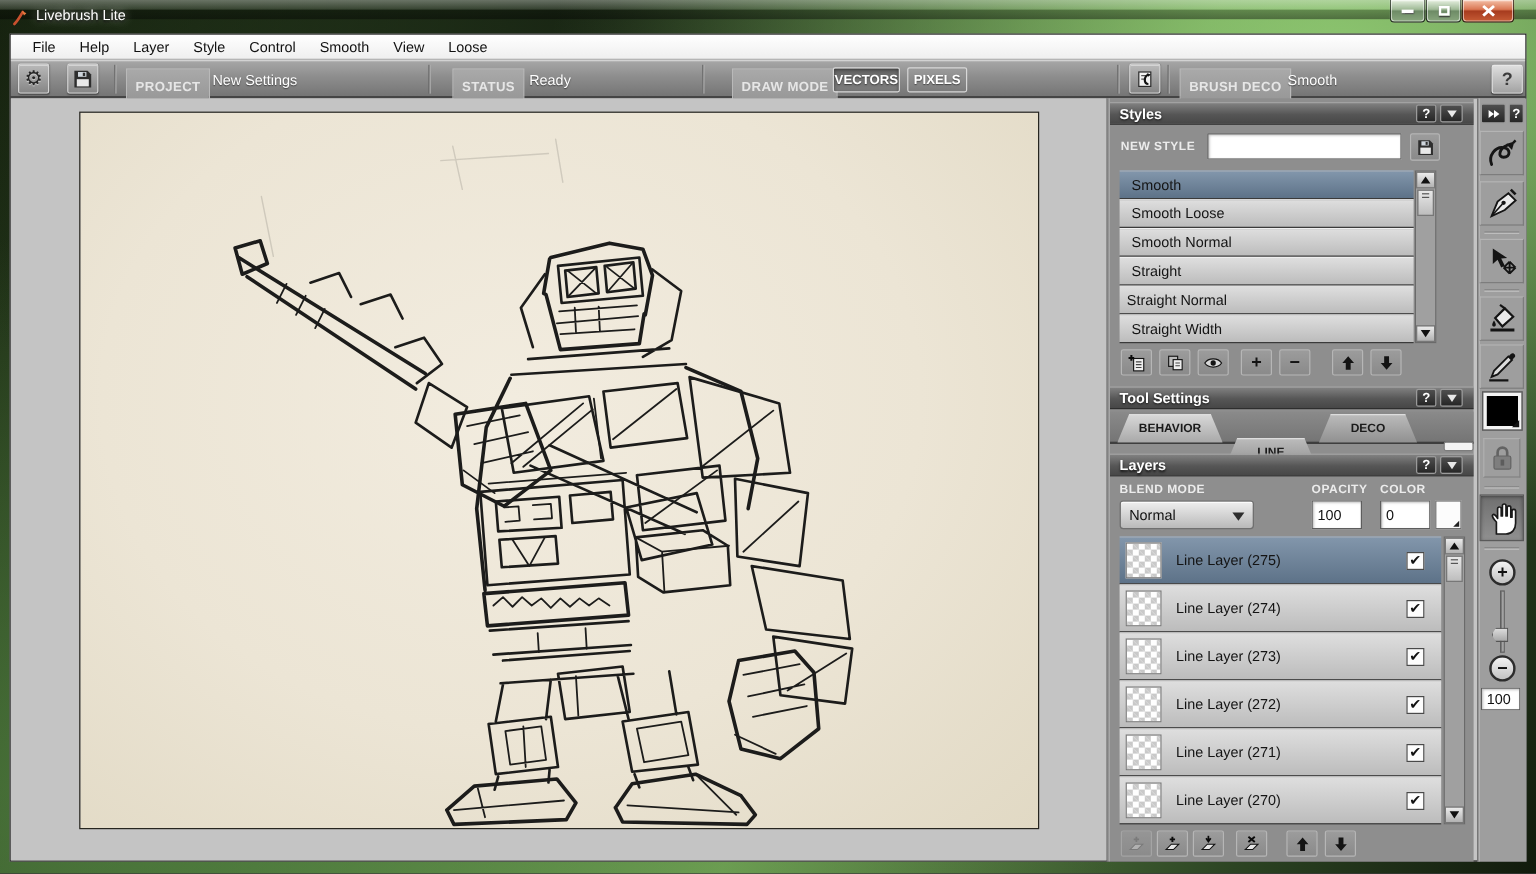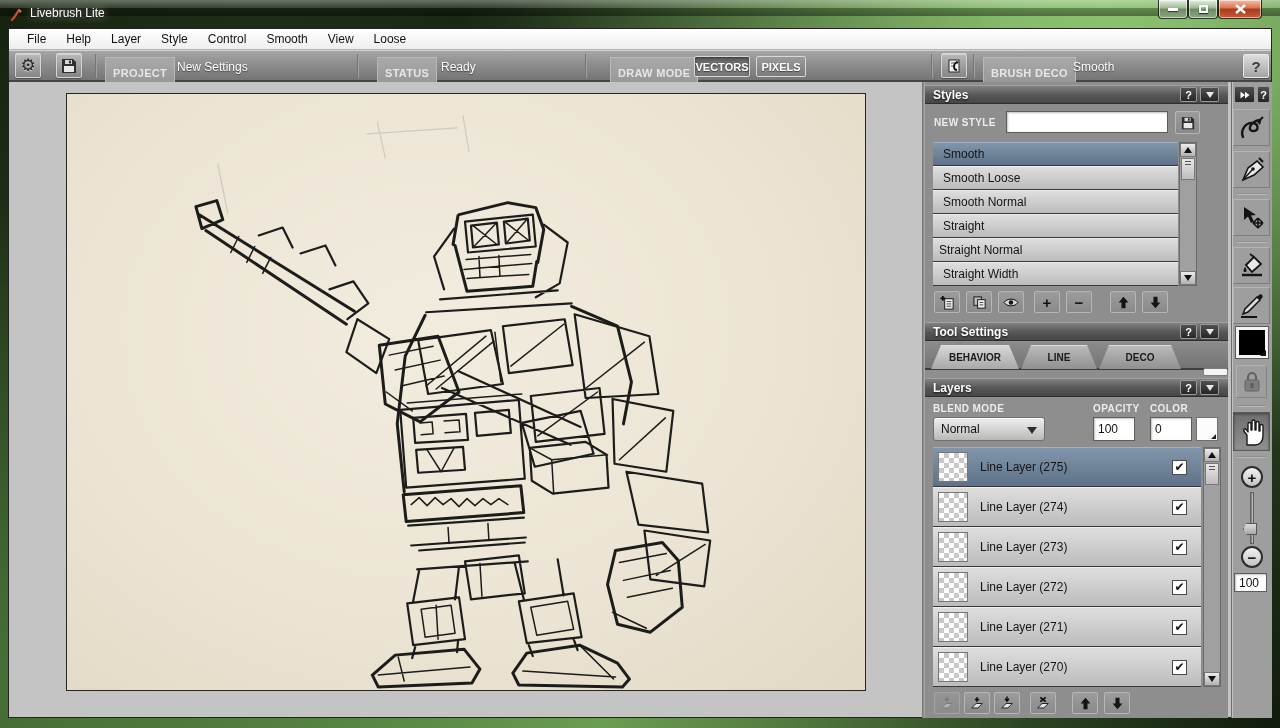--- a/index.html
+++ b/index.html
@@ -325,21 +325,21 @@
 
   <div class="abs phdr" style="left:925px;top:322px;width:303px">
     <span>Tool Settings</span>
   </div>
   <div class="abs hbtn" style="left:1180px;top:324px">?</div>
   <div class="abs hbtn" style="left:1200px;top:324px;width:19px">
       <span class="tri-down"></span>
     </div>
   <div class="abs tabstrip" style="left:925px;top:343px;width:303px;height:27px"></div>
   <div class="abs tab active" style="left:931px;top:345px;width:88px;height:24px">BEHAVIOR</div>
-  <div class="abs tab" style="left:1021px;top:345px;width:76px;height:24px">LINE</div>
+  <div class="abs tab" style="left:1021px;top:365px;width:76px;height:24px">LINE</div>
   <div class="abs tab" style="left:1099px;top:345px;width:82px;height:24px">DECO</div>
   <div class="abs" style="left:1203px;top:368px;width:25px;height:8px;background:#f4f4f4;border:1px solid #7d7d7d;border-radius:2px"></div>
 
   <div class="abs phdr" style="left:925px;top:378px;width:303px">
     <span>Layers</span>
   </div>
   <div class="abs hbtn" style="left:1180px;top:380px">?</div>
   <div class="abs hbtn" style="left:1200px;top:380px;width:19px">
       <span class="tri-down"></span>
     </div>

